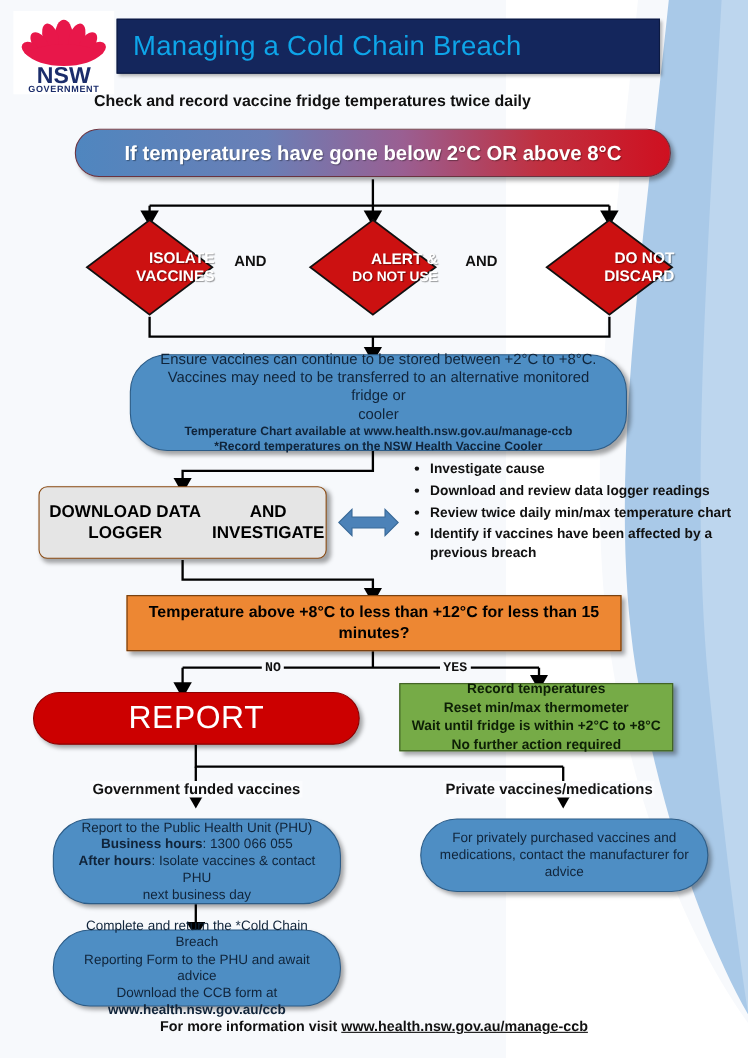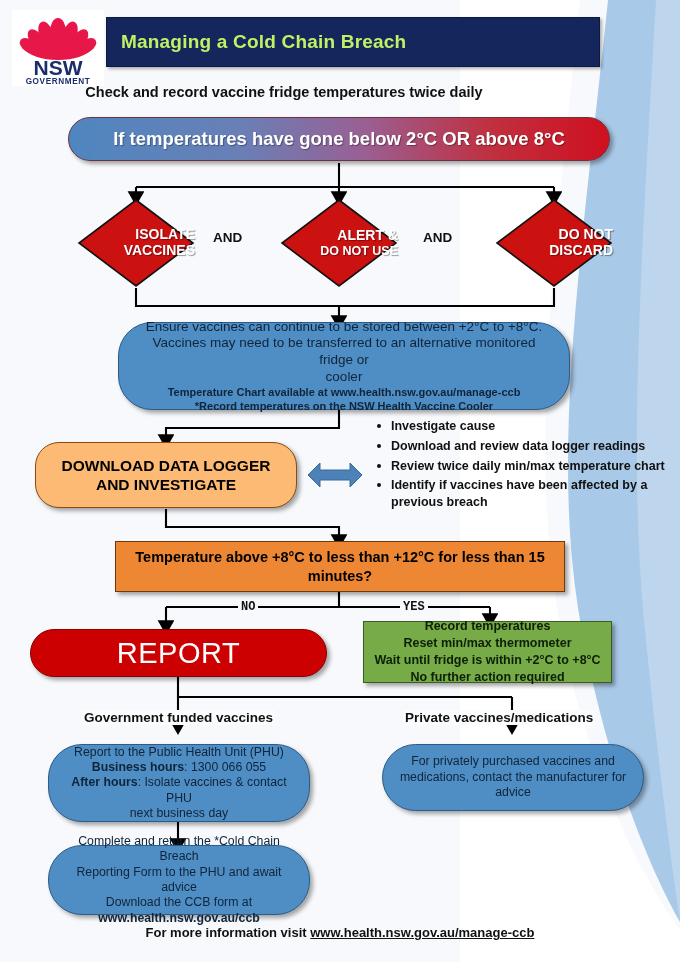--- a/index.html
+++ b/index.html
@@ -21,21 +21,21 @@
   .shadow{box-shadow:3px 3px 4px rgba(0,0,0,0.35);}
 
   
   .logo{position:absolute;left:12px;top:10px;width:92px;height:76px;}
   .title-band{
     position:absolute;left:106px;top:17px;width:494px;height:50px;
     background:#14265c;border:1px solid #0c1a42;
     display:flex;align-items:center;padding-left:14px;box-sizing:border-box;
     box-shadow:2px 2px 3px rgba(0,0,0,.3);
   }
-  .title-band span{color:#bef264;font-size:19px;font-weight:bold;letter-spacing:.2px;}
+  .title-band span{color:#0ea5e9;font-size:25px;font-weight:normal;letter-spacing:.2px;}
 
   .subtitle{
     position:absolute;left:0;top:84px;width:568px;text-align:center;
     font-size:14.5px;font-weight:bold;color:#111;
   }
 
   
   .gradpill{
     left:68px;top:117px;width:542px;height:44px;border-radius:22px;
     background:linear-gradient(90deg,#4f86bf 0%,#6a7fb6 32%,#9a5f92 55%,#c03040 78%,#cf1020 100%);
@@ -56,22 +56,22 @@
   .andlbl{position:absolute;font-size:13.5px;font-weight:bold;color:#111;}
 
   
   .bluebox{
     background:#4e8ec4;border:1.2px solid #2c5c87;border-radius:34px;
     color:#10243a;flex-direction:column;line-height:1.25;
   }
 
   
   .orangepill{
-    background:#fdba74;border:1.4px solid #8a4a12;border-radius:24px;
-    color:#000;font-weight:bold;font-size:15.5px;flex-direction:column;line-height:1.25;
+    background:#e5e5e5;border:1.4px solid #8a4a12;border-radius:8px;
+    color:#000;font-weight:bold;font-size:15.5px;flex-direction:row;line-height:1.25;
   }
   .orangerect{
     background:#ed8733;border:1.4px solid #6d3a0d;
     color:#000;font-weight:bold;font-size:14.5px;line-height:1.3;
   }
 
   
   .redpill{
     background:#cc0000;border:1.2px solid #8c0000;border-radius:26px;
     color:#fff;font-size:29px;letter-spacing:.5px;

